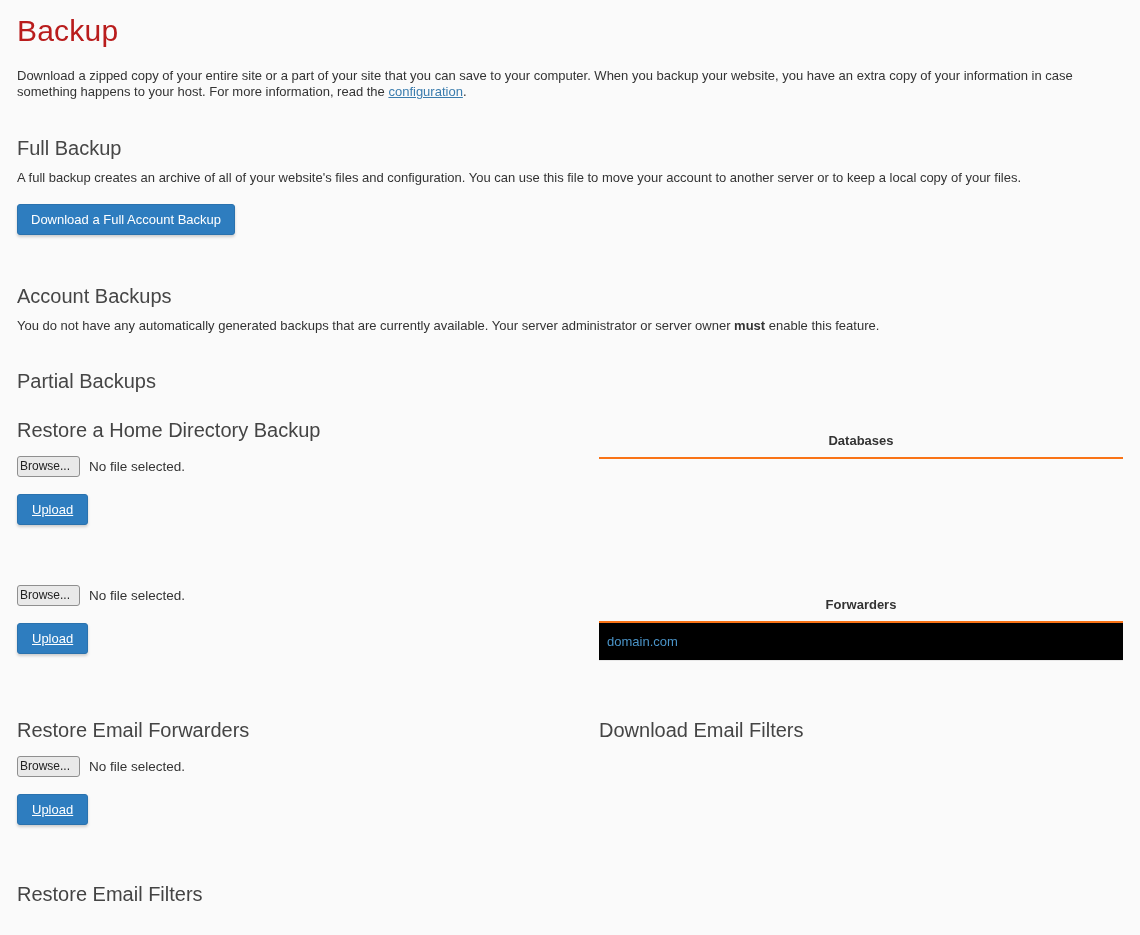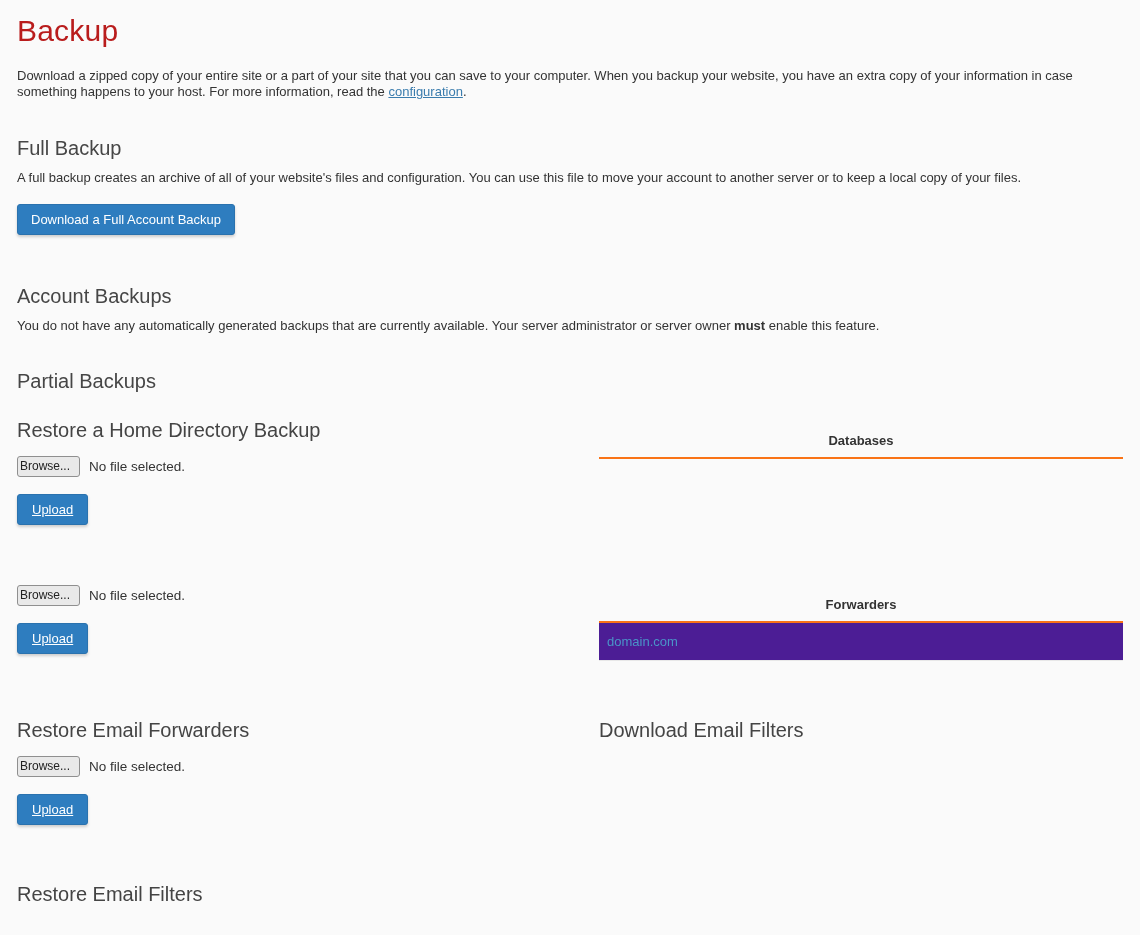--- a/index.html
+++ b/index.html
@@ -73,21 +73,21 @@
     text-align: center;
     font-size: 13px;
     font-weight: bold;
     color: #333;
     padding: 8px 8px 9px 8px;
     border-bottom: 2px solid #f97316;
   }
   table.backup-table td {
     font-size: 13px;
     padding: 11px 8px;
-    background: #4c1d95;
+    background: #000000;
     border-bottom: 1px solid #e8e8e8;
   }
   table.backup-table td a {
     color: #4a94c8;
     text-decoration: none;
   }
   .file-row {
     display: flex;
     align-items: center;
     margin: 2px 0 0 0;

